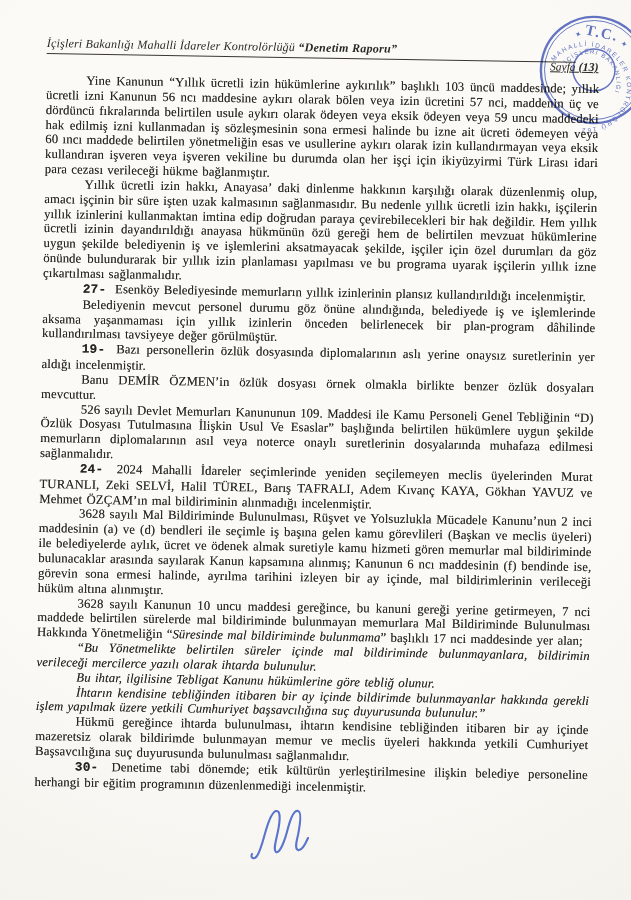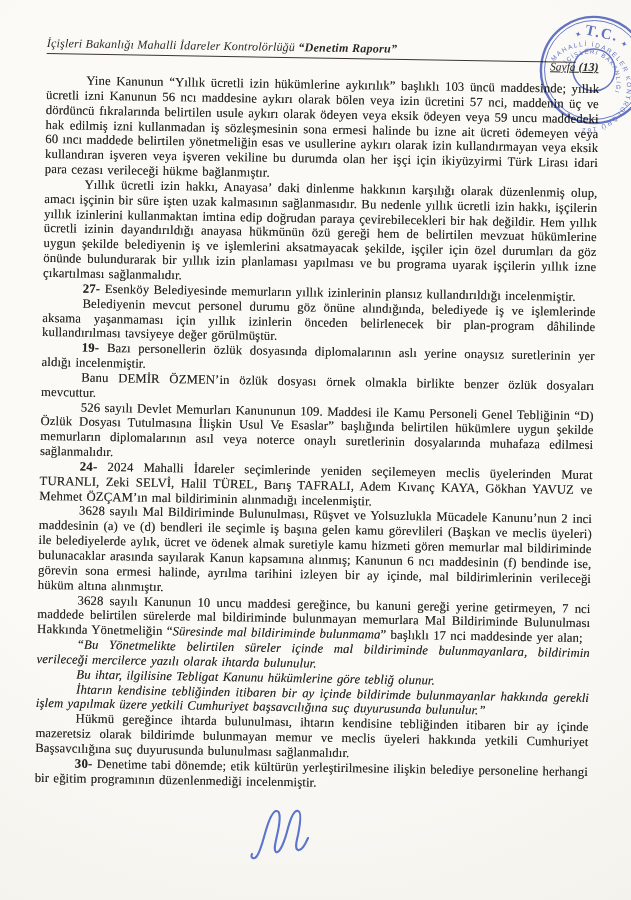--- a/index.html
+++ b/index.html
@@ -28,21 +28,21 @@
   }
   .page-label b{font-size:12px;}
   .bodytext{
     margin-top:5px;width:553px;
     font-size:12.7px;line-height:14.85px;text-align:justify;
     letter-spacing:.12px;word-spacing:1px;
     color:#262420;
     text-shadow:0 0 .35px rgba(40,38,34,.55);
   }
   .para{margin:0;text-indent:40px;}
-  .para b{letter-spacing:.2px;}
+  .para b{letter-spacing:.2px;font-family:Liberation Mono, monospace;}
   .para.italic{font-style:italic;}
   .stamp{
     position:absolute;left:534px;top:6px;width:140px;height:140px;
     opacity:.82;mix-blend-mode:multiply;
   }
   .signature{position:absolute;left:238px;top:802px;width:100px;height:72px;}
 </style>
 </head>
 <body>
 

